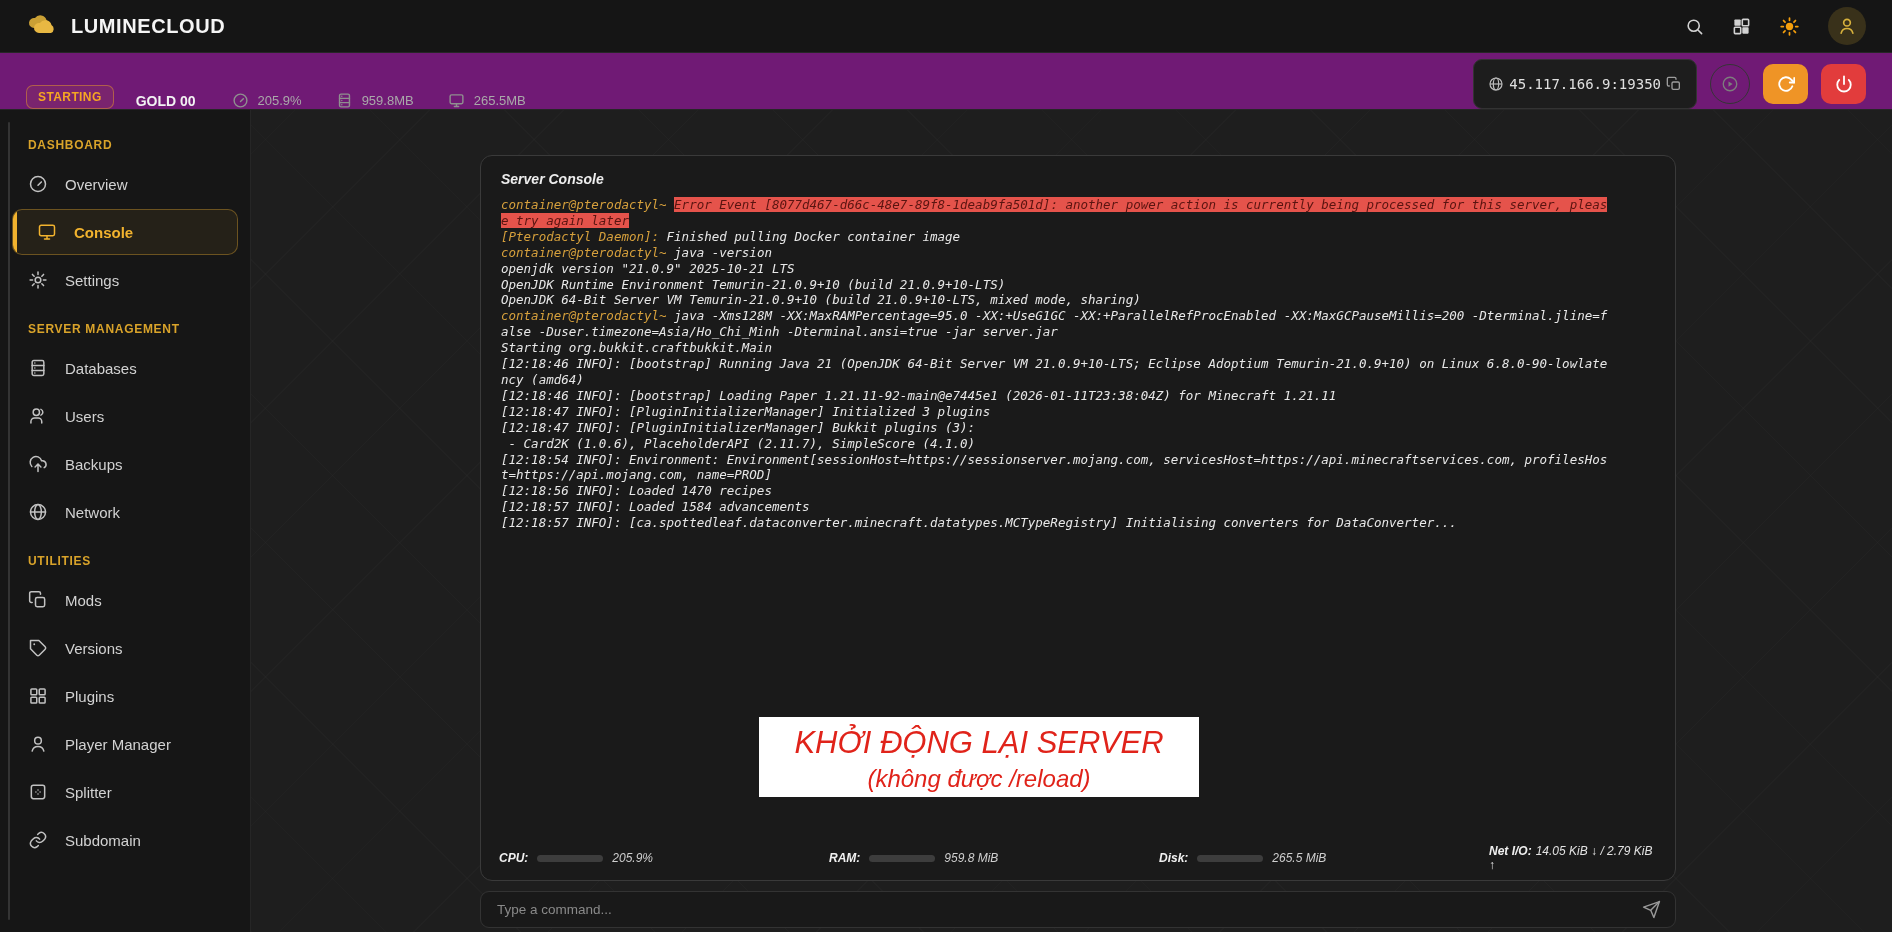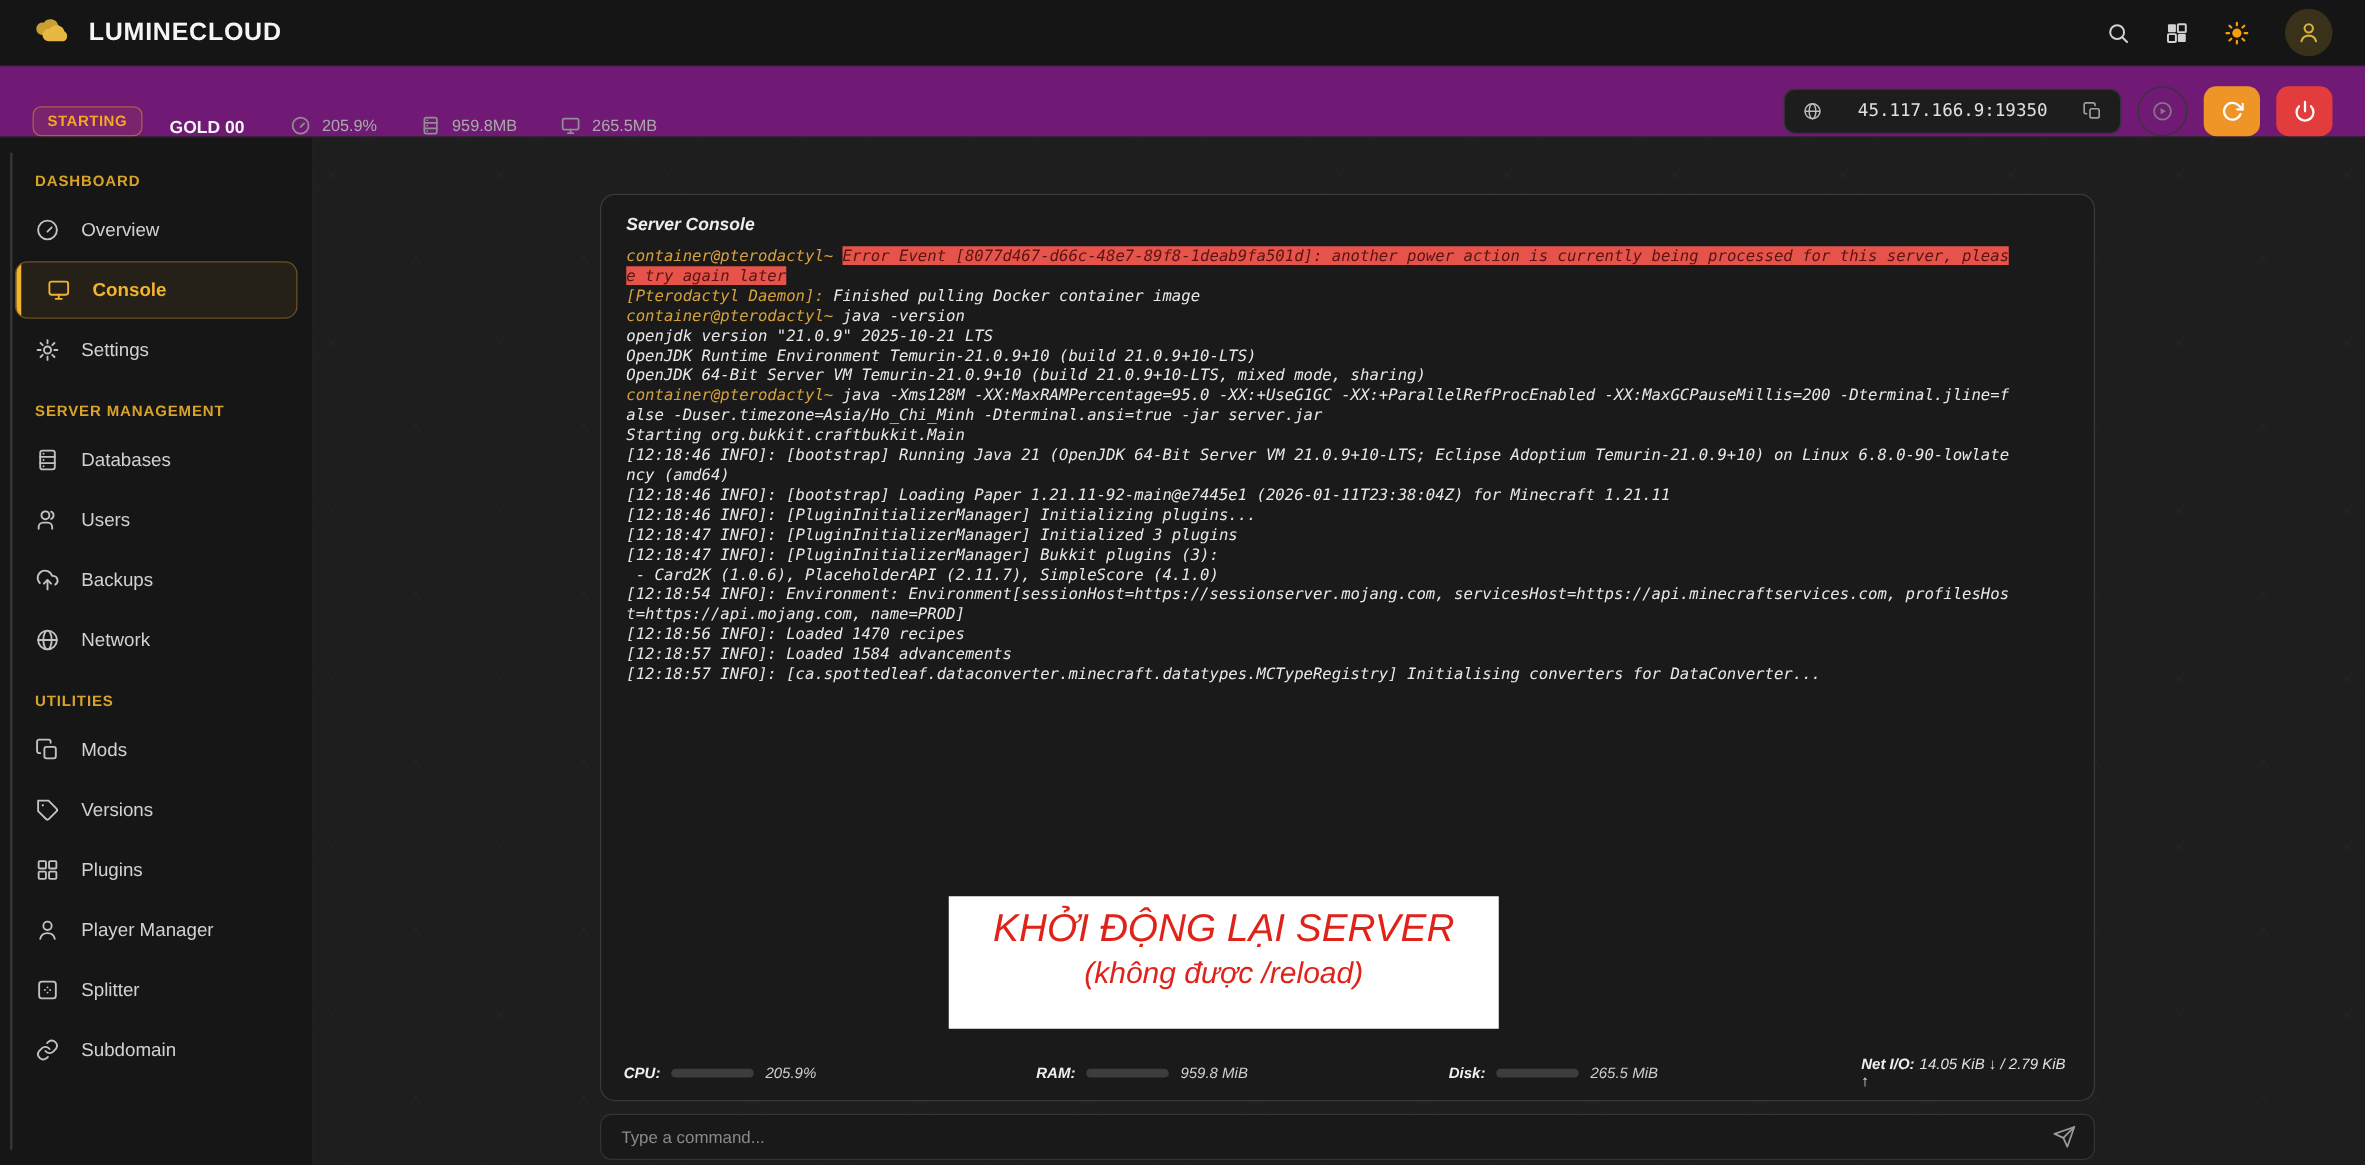--- a/index.html
+++ b/index.html
@@ -18,21 +18,21 @@
   .avatar { width:38px; height:38px; border-radius:50%; background:#39311a; display:grid; place-items:center; color:#d7b13c; cursor:pointer; }
   .avatar svg { width:20px; height:20px; }
 
   
   .statusbar { height:57px; background:#701a75; border-bottom:1px solid #262626; display:flex; align-items:flex-end; padding:0 26px; gap:22px; flex:0 0 auto; }
   .badge-starting { color:#f5a623; border:1px solid rgba(245,166,35,.45); background:rgba(245,166,35,.08); font-size:12px; font-weight:bold; padding:4px 11px; border-radius:7px; letter-spacing:.4px; }
   .server-name { font-size:14px; font-weight:bold; color:#f2f2f2; margin-right:14px; }
   .stat-chip { display:flex; gap:9px; color:#a9a9a9; font-size:13px; align-items:center; margin-right:12px; }
   .stat-chip svg { width:17px; height:17px; color:#8f8f8f; }
   .statusbar-right { margin-left:auto; display:flex; gap:13px; align-items:center; }
-  .ip-pill { display:flex; align-items:center; gap:28px; border:1px solid #333; background:#1d1d1d; border-radius:9px; padding:0 14px; height:36px; font-family:"DejaVu Sans Mono",monospace; font-size:14px; color:#e0e0e0; }
+  .ip-pill { display:flex; align-items:center; gap:5px; border:1px solid #333; background:#1d1d1d; border-radius:9px; padding:0 14px; height:50px; font-family:"DejaVu Sans Mono",monospace; font-size:14px; color:#e0e0e0; }
   .ip-pill svg { width:16px; height:16px; color:#bdbdbd; }
   .ip-pill .copy { cursor:pointer; color:#9d9d9d; }
   .pbtn { height:40px; border:none; display:grid; place-items:center; cursor:pointer; }
   .btn-play { width:40px; border-radius:50%; border:1px solid #353535; background:transparent; color:#7d7d7d; }
   .btn-play svg { width:20px; height:20px; }
   .btn-restart { width:45px; border-radius:10px; background:#ef9426; color:#fff; }
   .btn-power { width:45px; border-radius:10px; background:#e23c3c; color:#fff; }
   .pbtn svg { width:18px; height:18px; }
 
   
@@ -54,21 +54,21 @@
   
   .console-card { width:1196px; height:726px; margin:45px 0 0 229px; background:#1a1a1a; border:1px solid #3a3a3a; border-radius:12px; position:relative; overflow:hidden;font-style:italic; }
   .card-title { padding:15px 20px 7px; font-size:14px; font-weight:bold; color:#ededed; }
   .terminal { padding:3px 20px; font-family:"DejaVu Sans Mono",monospace; font-size:12.5px; line-height:15.9px; color:#e8e8e8; }
   .term-line { white-space:pre; }
   .seg-prompt { color:#d6a03c; }
   .seg-daemon { color:#d6a03c; }
   .seg-error  { background:#e5534b; color:#5a1410; }
   .seg-plain  { color:#e8e8e8; }
 
-  .banner { position:absolute; left:278px; top:561px; width:440px; background:#ffffff; text-align:center; padding:7px 0 27px; }
+  .banner { position:absolute; left:278px; top:561px; width:440px; background:#ffffff; text-align:center; padding:7px 0 1px; }
   .banner-line1 { color:#e0231a; font-size:31px; line-height:38px; }
   .banner-line2 { color:#e0231a; font-size:24px; line-height:34px; }
 
   .stats-row { position:absolute; left:0; right:0; bottom:0; height:44px; display:grid; grid-template-columns:330px 330px 330px 1fr; align-items:center; padding:0 18px; }
   .stat-group { display:flex; align-items:center; gap:9px; font-size:12px; }
   .stat-label { font-weight:bold; color:#f0f0f0; }
   .bar { width:66px; height:7px; border-radius:4px; background:#3d3d3d; overflow:hidden; }
   .bar-fill { height:100%; background:#dfa431; border-radius:4px; }
   .stat-value { color:#cfcfcf; }
   .net-group { justify-self:end; font-size:12px; color:#e2e2e2; }
@@ -291,21 +291,20 @@
             <div class="term-line"><span class="seg-prompt">container@pterodactyl~ </span><span class="seg-plain">java -version</span></div>
             <div class="term-line"><span class="seg-plain">openjdk version "21.0.9" 2025-10-21 LTS</span></div>
             <div class="term-line"><span class="seg-plain">OpenJDK Runtime Environment Temurin-21.0.9+10 (build 21.0.9+10-LTS)</span></div>
             <div class="term-line"><span class="seg-plain">OpenJDK 64-Bit Server VM Temurin-21.0.9+10 (build 21.0.9+10-LTS, mixed mode, sharing)</span></div>
             <div class="term-line"><span class="seg-prompt">container@pterodactyl~ </span><span class="seg-plain">java -Xms128M -XX:MaxRAMPercentage=95.0 -XX:+UseG1GC -XX:+ParallelRefProcEnabled -XX:MaxGCPauseMillis=200 -Dterminal.jline=f</span></div>
             <div class="term-line"><span class="seg-plain">alse -Duser.timezone=Asia/Ho_Chi_Minh -Dterminal.ansi=true -jar server.jar</span></div>
             <div class="term-line"><span class="seg-plain">Starting org.bukkit.craftbukkit.Main</span></div>
             <div class="term-line"><span class="seg-plain">[12:18:46 INFO]: [bootstrap] Running Java 21 (OpenJDK 64-Bit Server VM 21.0.9+10-LTS; Eclipse Adoptium Temurin-21.0.9+10) on Linux 6.8.0-90-lowlate</span></div>
             <div class="term-line"><span class="seg-plain">ncy (amd64)</span></div>
             <div class="term-line"><span class="seg-plain">[12:18:46 INFO]: [bootstrap] Loading Paper 1.21.11-92-main@e7445e1 (2026-01-11T23:38:04Z) for Minecraft 1.21.11</span></div>
-            <div class="term-line"><span class="seg-plain">[12:18:46 INFO]: [PluginInitializerManager] Initializing plugins...</span></div>
             <div class="term-line"><span class="seg-plain">[12:18:47 INFO]: [PluginInitializerManager] Initialized 3 plugins</span></div>
             <div class="term-line"><span class="seg-plain">[12:18:47 INFO]: [PluginInitializerManager] Bukkit plugins (3):</span></div>
             <div class="term-line"><span class="seg-plain"> - Card2K (1.0.6), PlaceholderAPI (2.11.7), SimpleScore (4.1.0)</span></div>
             <div class="term-line"><span class="seg-plain">[12:18:54 INFO]: Environment: Environment[sessionHost=https://sessionserver.mojang.com, servicesHost=https://api.minecraftservices.com, profilesHos</span></div>
             <div class="term-line"><span class="seg-plain">t=https://api.mojang.com, name=PROD]</span></div>
             <div class="term-line"><span class="seg-plain">[12:18:56 INFO]: Loaded 1470 recipes</span></div>
             <div class="term-line"><span class="seg-plain">[12:18:57 INFO]: Loaded 1584 advancements</span></div>
             <div class="term-line"><span class="seg-plain">[12:18:57 INFO]: [ca.spottedleaf.dataconverter.minecraft.datatypes.MCTypeRegistry] Initialising converters for DataConverter...</span></div>
           </div>
 

